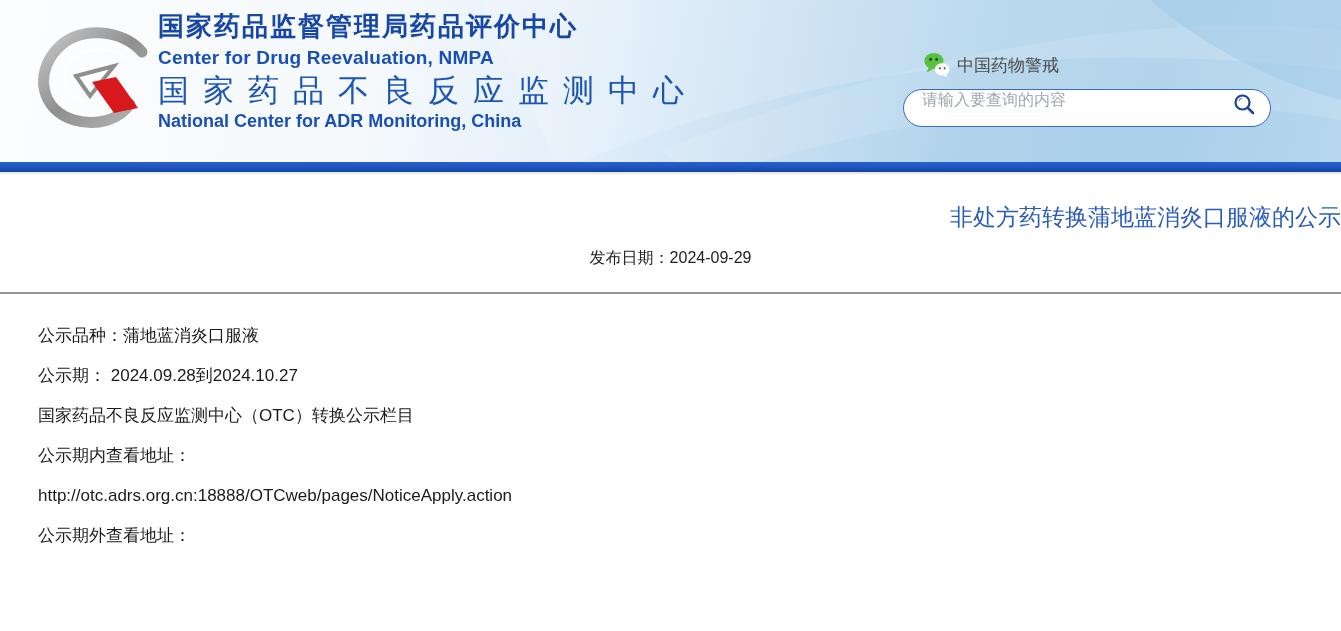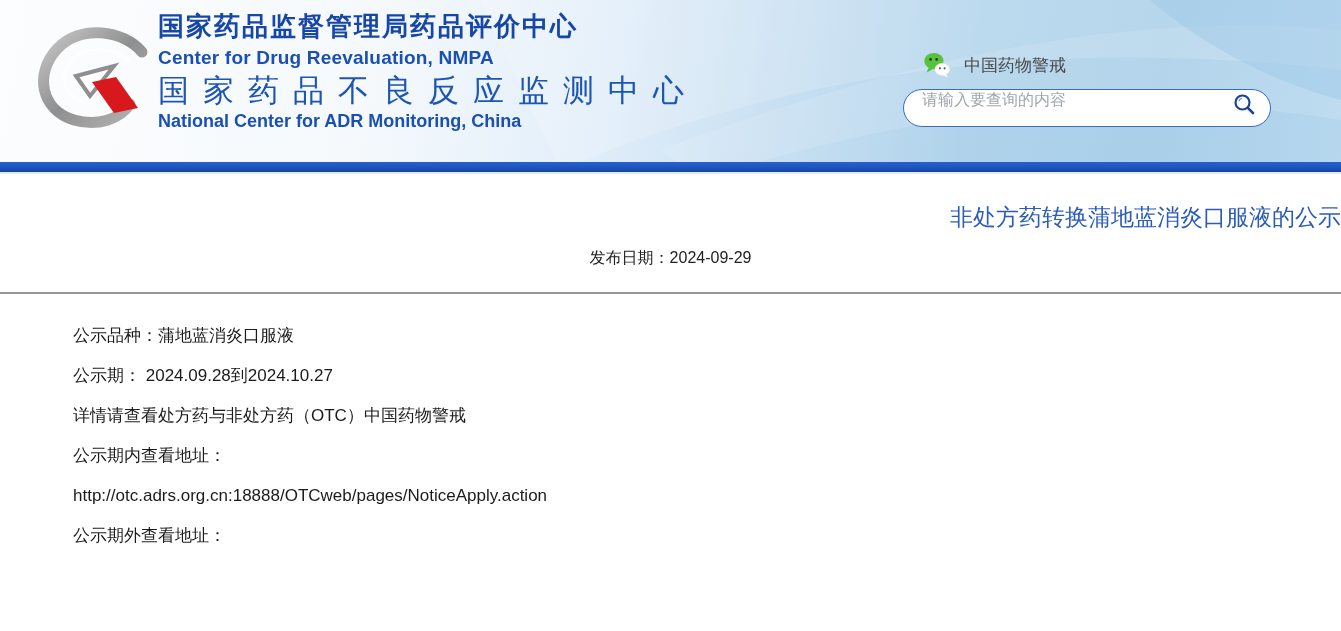--- a/index.html
+++ b/index.html
@@ -39,21 +39,21 @@
   .org-cn-secondary {
     font-size: 31px; font-weight: 500; color: #1d55b2;
     letter-spacing: 14px; margin-top: 4px; line-height: 1.15;
   }
   .org-en-secondary {
     font-size: 18px; font-weight: bold; color: #1a50b4; margin-top: 2px;
   }
 
   .wechat-row {
     position: absolute; left: 923px; top: 51px;
-    display: flex; align-items: center; gap: 13px; text-align: center;
+    display: flex; align-items: center; gap: 6px; text-align: center;
   }
   .wechat-icon { width: 28px; height: 28px; display: block; }
   .wechat-label { font-size: 17px; color: #4a4a4a; }
 
   .search-box {
     position: absolute; left: 903px; top: 89px;
     width: 368px; height: 38px;
     background: #ffffff;
     border: 1.5px solid #3a6cb8;
     border-radius: 19px;
@@ -88,21 +88,21 @@
     margin: 28px 0 0; text-align: right;
     font-size: 23px; font-weight: 500; color: #2b5cb8;
   }
   .publish-date {
     margin: 15px 0 0; text-align: center;
     font-size: 16px; color: #222222;
   }
   .divider {
     margin: 23px 0 0; border: none; border-top: 2px solid #969696; width: 100%;
   }
-  .body-text { padding: 32px 38px 0; margin-left: 35px; }
+  .body-text { padding: 32px 38px 0; }
   .body-text p {
     margin: 0 0 20px; font-size: 17px; line-height: 20px; color: #1b1b1b;
   }
 </style>
 </head>
 <body>
 
 <div class="page">
 
   <div class="banner">
@@ -164,20 +164,20 @@
   <div class="bar-shadow"></div>
 
   <div class="content">
     <h2 class="article-title">非处方药转换蒲地蓝消炎口服液的公示</h2>
     <div class="publish-date">发布日期：2024-09-29</div>
     <hr class="divider">
 
     <div class="body-text">
       <p>公示品种：蒲地蓝消炎口服液</p>
       <p>公示期： 2024.09.28到2024.10.27</p>
-      <p>详情请查看处方药与非处方药（OTC）中国药物警戒</p>
+      <p>国家药品不良反应监测中心（OTC）转换公示栏目</p>
       <p>公示期内查看地址：</p>
       <p>http://otc.adrs.org.cn:18888/OTCweb/pages/NoticeApply.action</p>
       <p>公示期外查看地址：</p>
     </div>
   </div>
 
 </div>
 
 </body></html>

